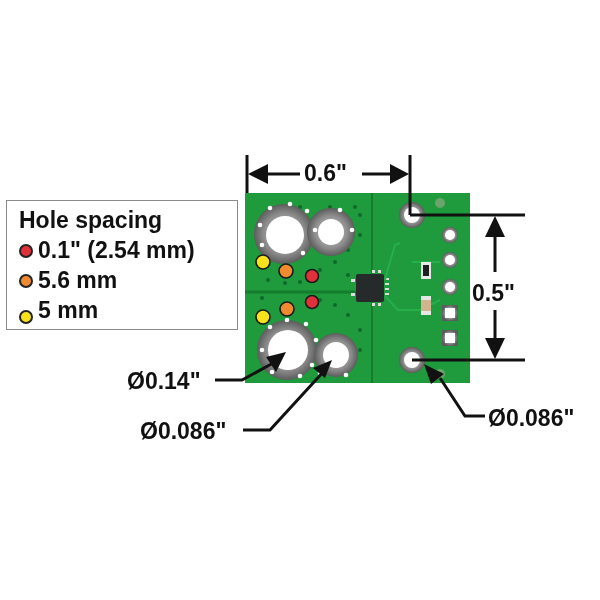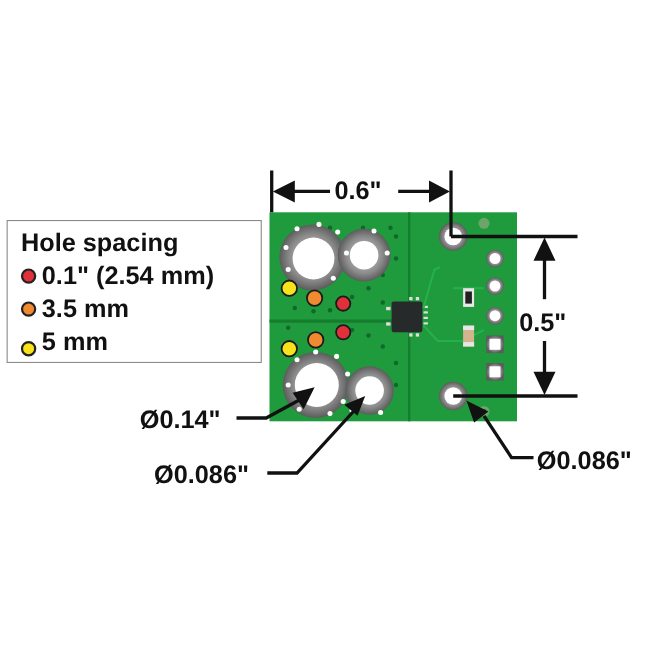--- a/index.html
+++ b/index.html
@@ -169,21 +169,21 @@
 </svg>
 
 <div class="legend">
   <div class="legend-title">Hole spacing</div>
   <div class="legend-row" style="top:36px;">
     <span class="dot" style="background:#e0303a;"></span>
     <span>0.1" (2.54 mm)</span>
   </div>
   <div class="legend-row" style="top:66px;">
     <span class="dot" style="background:#f08a30;"></span>
-    <span>3.5 mm</span>
+    <span>5.6 mm</span>
   </div>
   <div class="legend-row" style="top:96px;align-items:flex-end;">
     <span class="dot" style="background:#f7e21c;"></span>
     <span>5 mm</span>
   </div>
 </div>
 
 <div class="dim-label" style="left:304px; top:160px;">0.6"</div>
 <div class="dim-label" style="left:472px; top:280px;">0.5"</div>
 <div class="dim-label" style="left:127px; top:368px;">Ø0.14"</div>

